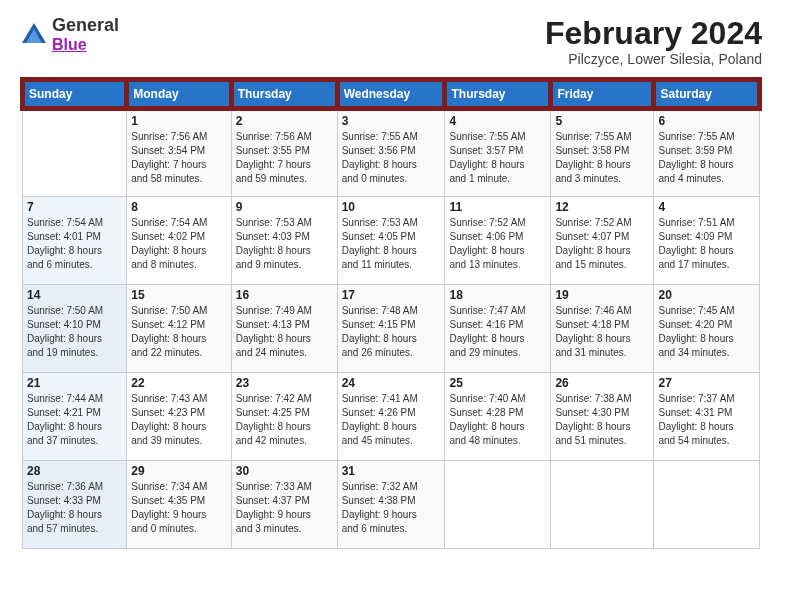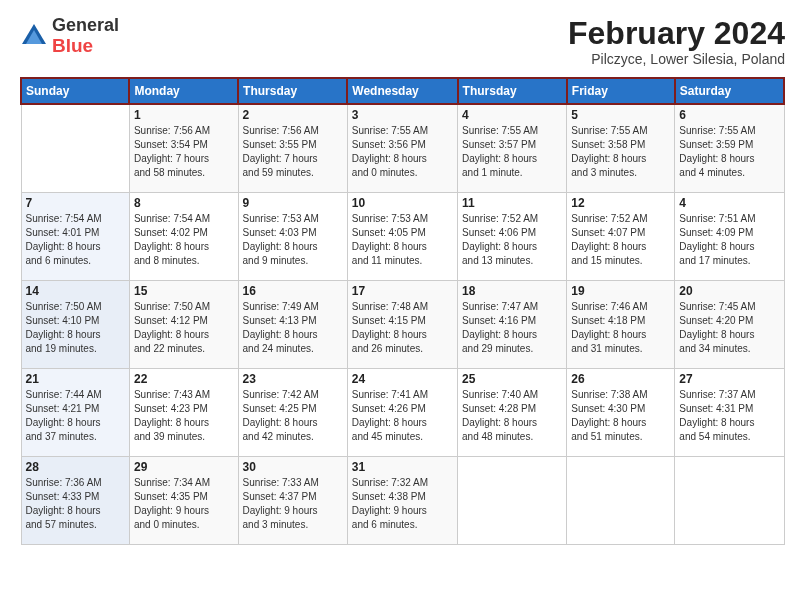--- a/index.html
+++ b/index.html
@@ -6,21 +6,21 @@
     body {
       font-family: Arial, sans-serif;
       background: #fff;
       width: 792px;
       height: 612px;
       overflow: hidden;
     }
     .page {
       width: 792px;
       height: 612px;
-      padding: 16px 7px 10px 20px;
+      padding: 16px 30px 10px 20px;
       background: #fff;
     }
     .header {
       display: flex;
       justify-content: space-between;
       align-items: flex-start;
       margin-bottom: 10px;
     }
     .logo {
       display: flex;
@@ -30,23 +30,24 @@
       display: flex;
       flex-direction: column;
       line-height: 1.1;
     }
     .logo-general {
       font-size: 18px;
       font-weight: bold;
       color: #333;
     }
     .logo-blue {
-      font-size: 19px;
-      font-weight: bold;
-      color: #ef4444;
+      font-size: 16px;
+      font-weight: bold;
+      color: #a21caf;
+      text-decoration: underline;
     }
     .logo-icon {
       width: 28px;
       height: 28px;
       margin-right: 4px;
     }
     .title-area {
       text-align: right;
     }
     .main-title {
@@ -63,21 +64,21 @@
       width: 100%;
       border-collapse: collapse;
       font-size: 10.5px;
     }
     .calendar thead tr th {
       background: #2874c8;
       color: #fff;
       padding: 5px 4px;
       font-size: 12px;
       font-weight: bold;
-      border: 2px solid #7f1d1d;
+      border: 5px solid #7f1d1d;
       text-align: left;
     }
     .calendar tbody tr td {
       border: 1px solid #ccc;
       vertical-align: top;
       padding: 3px 4px;
       width: 113px;
       min-height: 70px;
       height: 88px;
       background: #fff;

